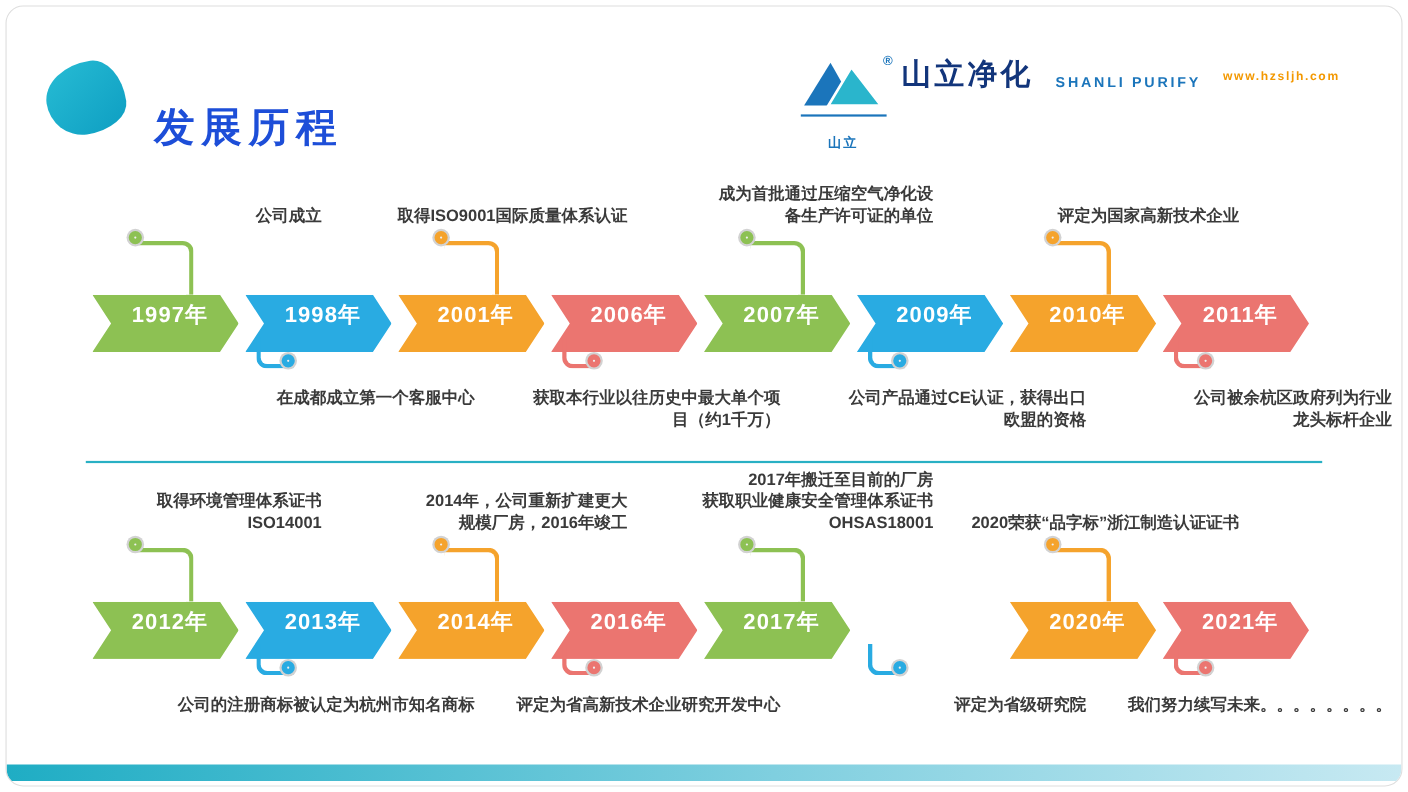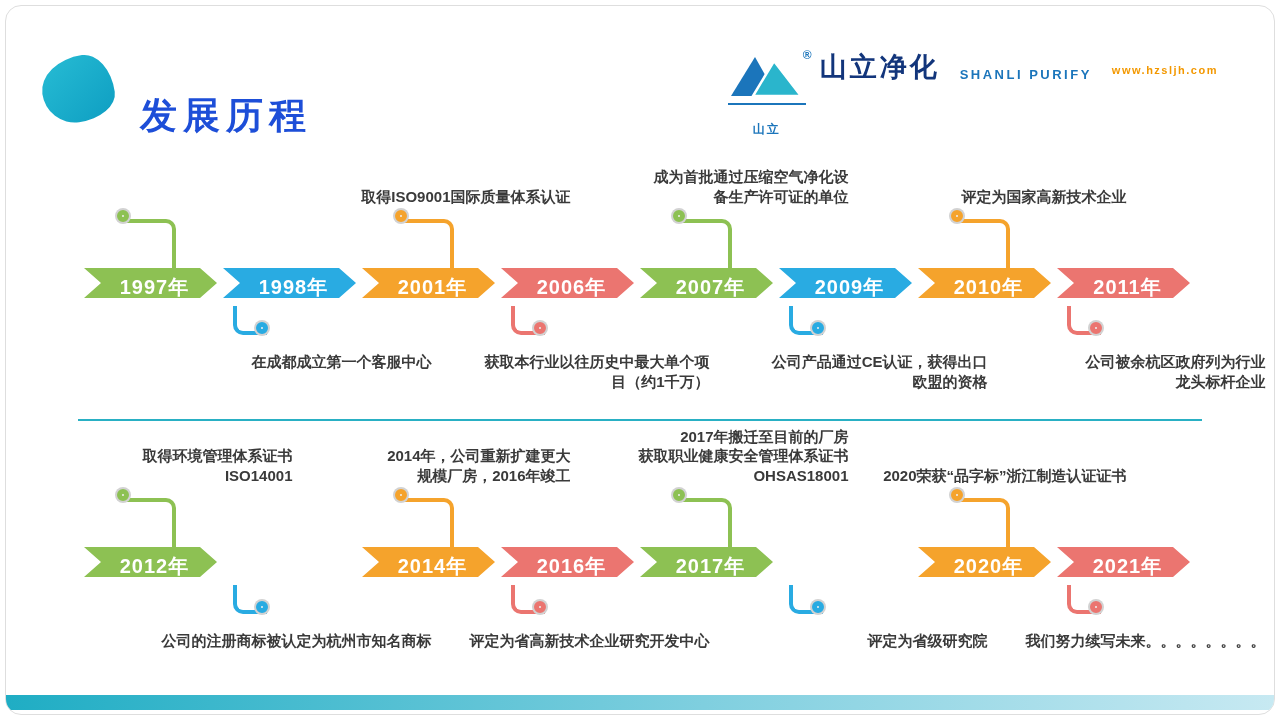--- a/index.html
+++ b/index.html
@@ -32,21 +32,21 @@
   .brand-web { font-size:11px; font-weight:bold; color:#f39800; letter-spacing:1.5px; margin-top:12px; }
 
   
   .timeline-row { position:relative; display:flex; height:255px; margin:0 78px; }
   .divider { border-top:2px solid #29b0c4; margin:8px 72px 0 72px; }
   .timeline-row.second { margin-top:14px; }
 
   .milestone { position:relative; flex:1; }
 
   .arrow {
-    position:absolute; left:0; right:6px; top:112px; height:30px;
+    position:absolute; left:0; right:6px; top:112px; height:52px;
     background:var(--c);
     clip-path:polygon(0 0, calc(100% - 17px) 0, 100% 50%, calc(100% - 17px) 100%, 0 100%, 17px 50%);
   }
   .year {
     display:block; line-height:38px; text-align:center; padding-left:8px;
     color:#fff; font-size:20px; font-weight:bold; letter-spacing:1px;
   }
 
   .dot {
     position:absolute; width:12px; height:12px; background:#efefef;
@@ -106,20 +106,21 @@
         <div class="logo-text">
           <span class="brand-cn">山立净化</span>
           <span class="brand-en">SHANLI PURIFY</span>
           <span class="brand-web">www.hzsljh.com</span>
         </div>
       </div>
     </div>
 
     <div class="timeline-row first">
         <div class="milestone above" style="--c: #8dc153;">
+    <div class="label">公司成立</div>
     <div class="elbow"></div>
     <div class="dot"></div>
     <div class="arrow">
       <span class="year">1997年</span>
     </div>
   </div>
         <div class="milestone below" style="--c: #29abe2;">
     <div class="label">在成都成立第一个客服中心</div>
     <div class="elbow"></div>
     <div class="dot"></div>
@@ -188,20 +189,23 @@
     <div class="elbow"></div>
     <div class="dot"></div>
     <div class="arrow">
       <span class="year">2012年</span>
     </div>
   </div>
         <div class="milestone below" style="--c: #29abe2;">
     <div class="label">公司的注册商标被认定为杭州市知名商标</div>
     <div class="elbow"></div>
     <div class="dot"></div>
+    <div class="arrow">
+      <span class="year">2013年</span>
+    </div>
   </div>
         <div class="milestone above" style="--c: #f5a32c;">
     <div class="label">2014年，公司重新扩建更大
 规模厂房，2016年竣工</div>
     <div class="elbow"></div>
     <div class="dot"></div>
     <div class="arrow">
       <span class="year">2014年</span>
     </div>
   </div>

